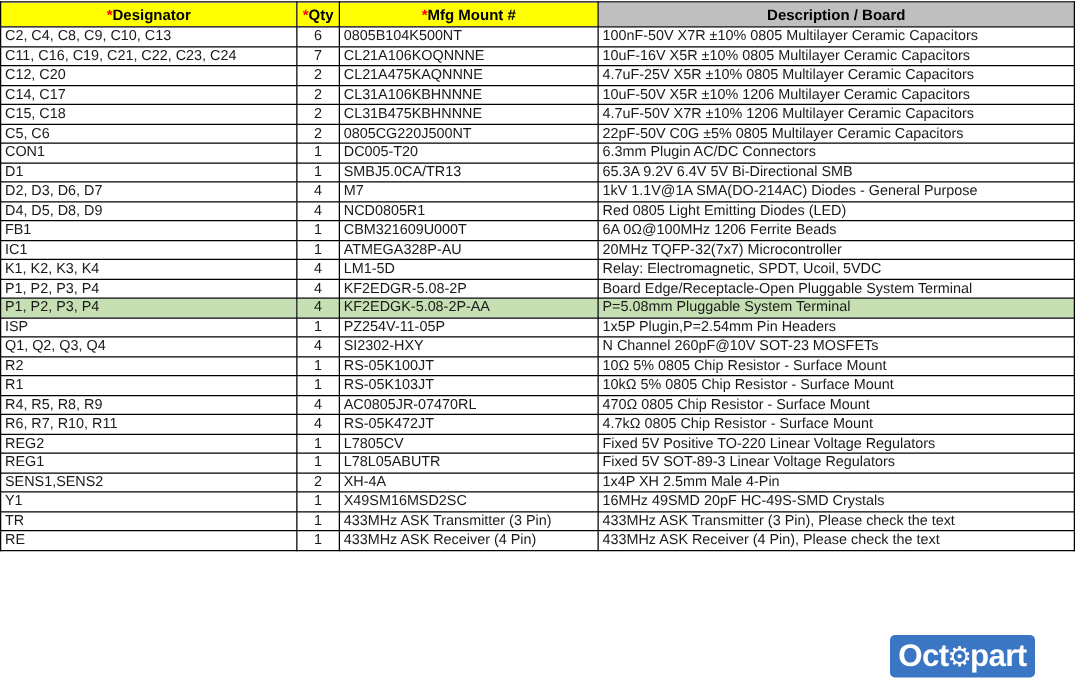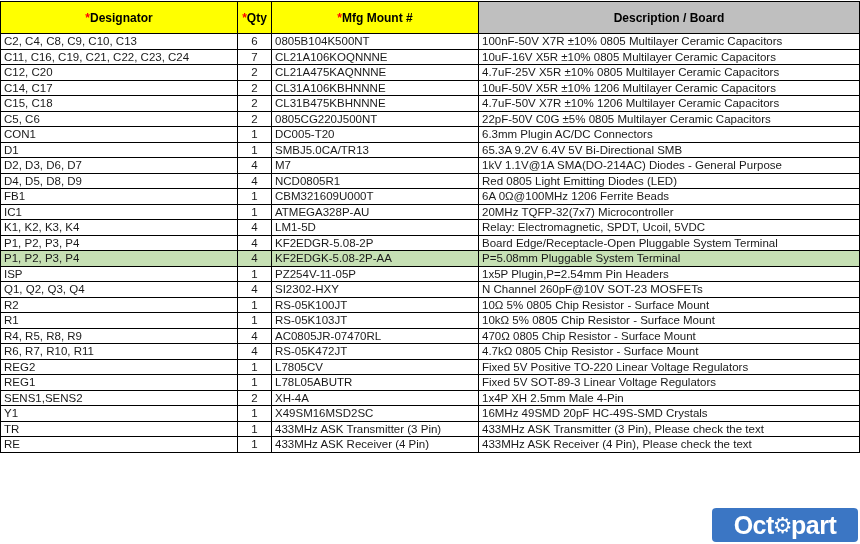--- a/index.html
+++ b/index.html
@@ -25,21 +25,21 @@
     width: 859px;
     margin: 1px 0 0 0;
   }
   table.bom th, table.bom td {
     border: 1px solid var(--border-black);
     overflow: hidden;
     white-space: nowrap;
     vertical-align: middle;
   }
   table.bom th {
-    height: 32px;
+    height: 20px;
     font-size: 12px;
     font-weight: bold;
     text-align: center;
     padding: 0 2px;
     color: #000;
   }
   table.bom th.col-yellow { background: var(--header-yellow); }
   table.bom th.col-gray   { background: var(--header-gray); }
   table.bom td {
     height: 15.5px;
@@ -47,21 +47,21 @@
     padding: 0 3px;
     color: #1a1a1a;
     background: #FFFFFF;
   }
   table.bom td.qty-cell { text-align: center; padding: 0 1px; }
   table.bom tr.highlight td { background: var(--highlight-green); }
   .asterisk { color: var(--asterisk-red); }
   .logo {
     position: absolute;
     left: 712px; top: 508px;
-    width: 146px; height: 34px;
+    width: 116px; height: 34px;
     background: var(--logo-blue);
     border-radius: 4px;
     display: flex;
     align-items: center;
     justify-content: center;
     color: #FFFFFF;
     font-weight: bold;
     font-size: 25px;
     letter-spacing: -0.5px;
     user-select: none;

